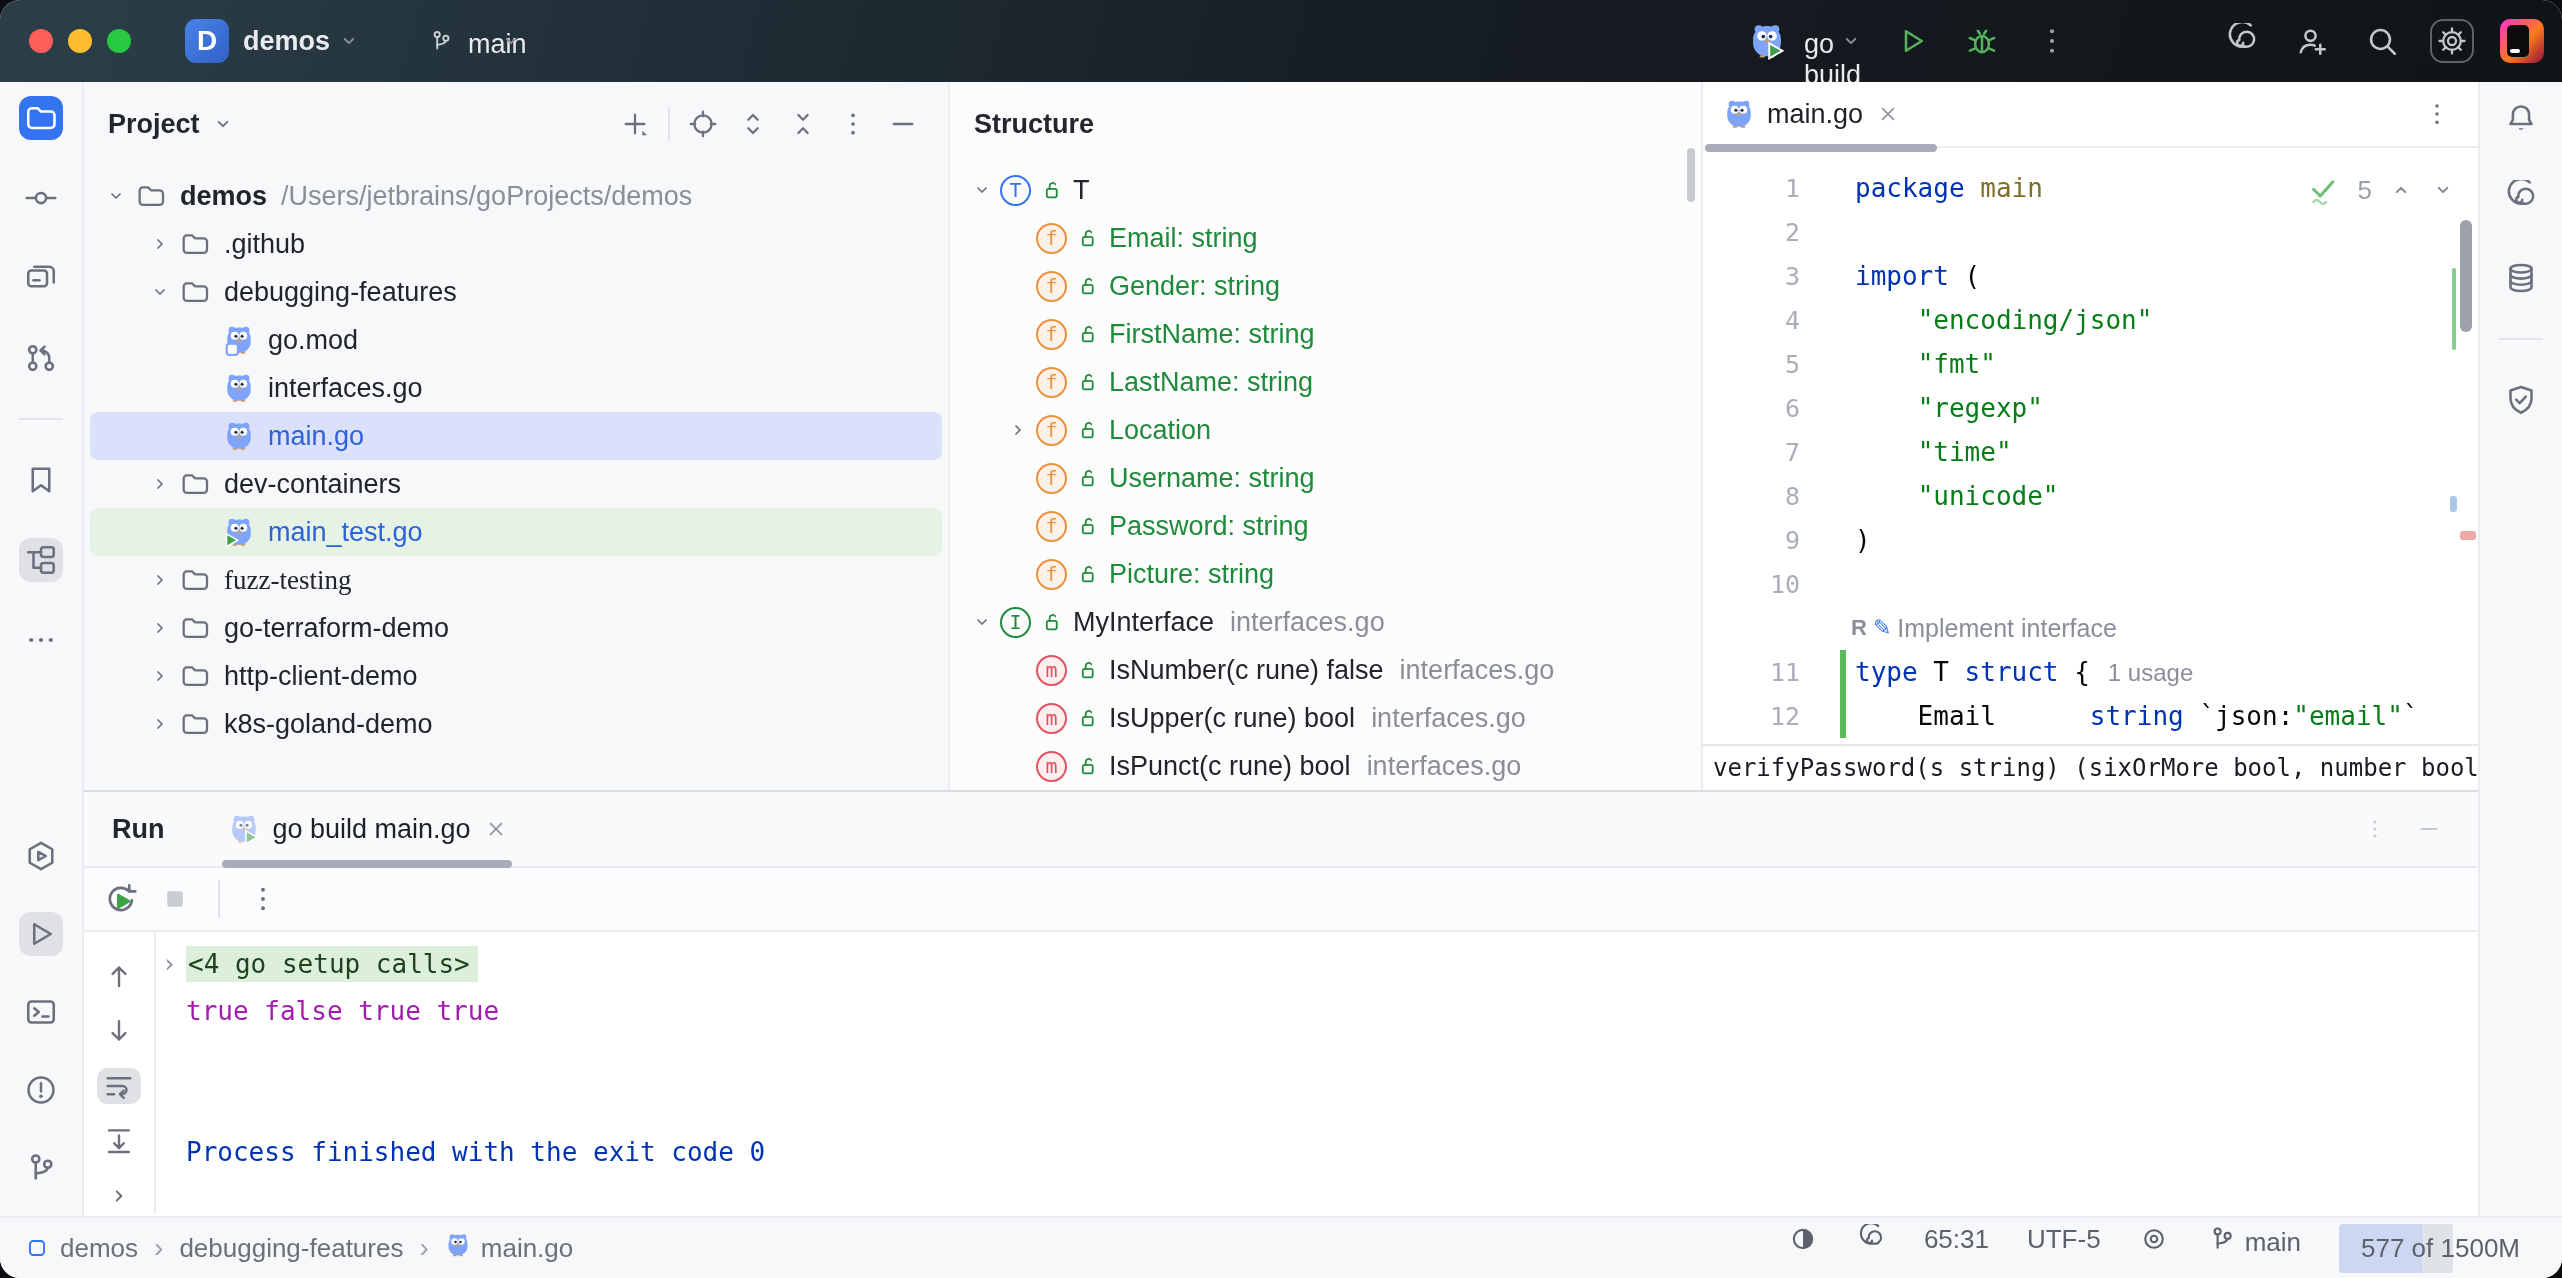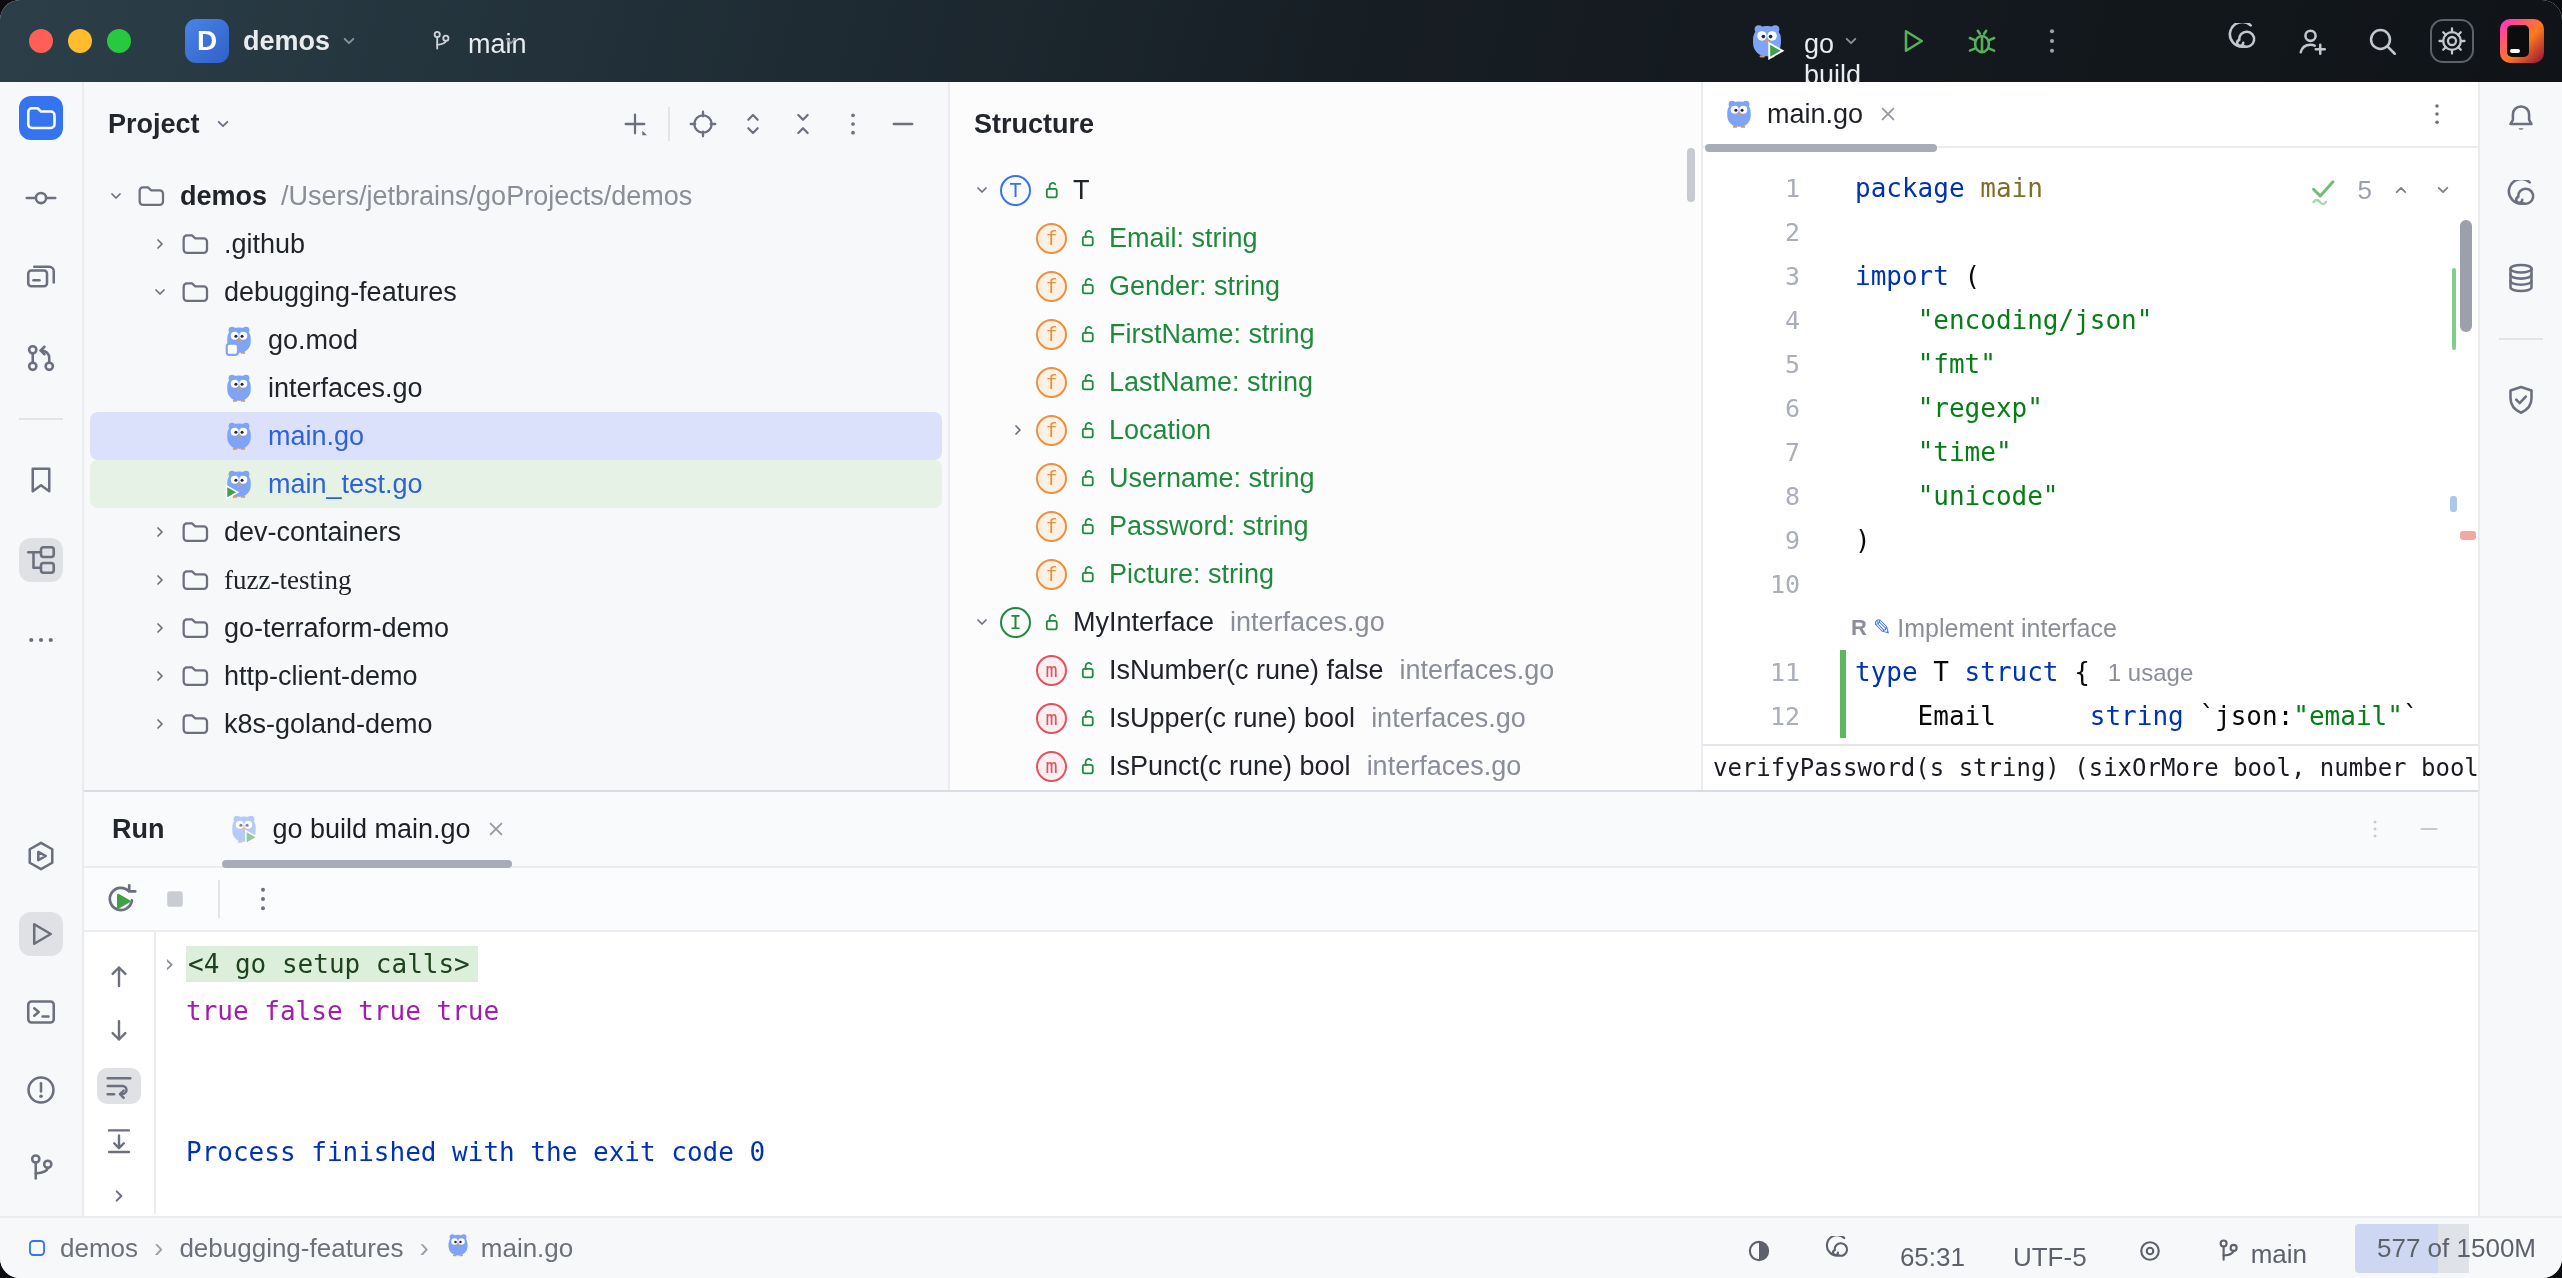--- a/index.html
+++ b/index.html
@@ -125,21 +125,21 @@
   .con-text.setup{background:#dcefdb;color:#1e431e;padding:3px 8px 3px 2px}
   .con-text.system{color:#0033b3}
 
   
   #statusbar{position:absolute;left:0;bottom:0;width:2562px;height:62px;background:#f7f8fa;border-top:2px solid #ebecf0;
     display:flex;align-items:center;font-size:26px;color:#6c7078}
   #crumbs{display:flex;align-items:center;gap:16px;padding-left:24px}
   .crumb{display:flex;align-items:center;gap:10px}
   .crumb-sep{color:#9da1ab;font-size:28px}
   .crumb-ic-blue{color:#3574f0;display:flex}
-  #status-right{margin-left:auto;display:flex;align-items:flex-end;gap:48px;padding-right:4px;color:#5d616b}
+  #status-right{margin-left:auto;display:flex;align-items:flex-start;gap:38px;padding-right:20px;color:#5d616b}
   .st-item{display:flex;align-items:center;gap:8px}
   .st-mem{padding:9px 22px;border-radius:4px;
     background:linear-gradient(90deg,#cdd7f1 0%,#cdd7f1 41%,#dfe2e7 41%,#dfe2e7 56%,rgba(0,0,0,0) 56%)}
 </style>
 </head>
 <body>
 
 <div id="app">
 
   <header id="titlebar">
@@ -502,50 +502,50 @@
               <circle cx="8.8" cy="8.8" r="3" fill="#fff"></circle>
               <circle cx="15.2" cy="8.8" r="3" fill="#fff"></circle>
               <circle cx="9.7" cy="9.2" r="1.15" fill="#23283a"></circle>
               <circle cx="14.3" cy="9.2" r="1.15" fill="#23283a"></circle>
               <ellipse cx="12" cy="12.2" rx="1.6" ry="1.1" fill="#c99d72"></ellipse>
               <path d="M8 21.7h2M14 21.7h2" stroke="#c99d72" stroke-width="1.4" stroke-linecap="round"></path>
             </svg>
           </span>
           <span class="tree-label">main.go</span>
         </div>
+        <div class="tree-row" style="padding-left: 52px;">
+          <span class="chev">
+            <svg width="24" height="24" viewBox="0 0 24 24" fill="none" stroke="currentColor" stroke-width="1.7" stroke-linecap="round" stroke-linejoin="round">
+              <path d="M10 8l4 4-4 4"></path>
+            </svg>
+          </span>
+          <span class="ticon">
+            <svg width="32" height="32" viewBox="0 0 24 24" fill="none" stroke="currentColor" stroke-width="1.7" stroke-linecap="round" stroke-linejoin="round">
+              <path d="M3.5 8c0-1.4 1.1-2.5 2.5-2.5h3.8l2.2 2.2h6.5c1.4 0 2.5 1.1 2.5 2.5v6c0 1.4-1.1 2.5-2.5 2.5H6c-1.4 0-2.5-1.1-2.5-2.5z"></path>
+            </svg>
+          </span>
+          <span class="tree-label">dev-containers</span>
+        </div>
         <div class="tree-row test" style="padding-left: 96px;">
           <span class="chev"></span>
           <span class="ticon">
             <svg width="32" height="32" viewBox="0 0 24 24">
               <circle cx="6.8" cy="4.6" r="2.6" fill="#7fa3f7"></circle>
               <circle cx="17.2" cy="4.6" r="2.6" fill="#7fa3f7"></circle>
               <rect x="3.2" y="2.6" width="17.6" height="19" rx="8.2" fill="#7fa3f7"></rect>
               <circle cx="8.8" cy="8.8" r="3" fill="#fff"></circle>
               <circle cx="15.2" cy="8.8" r="3" fill="#fff"></circle>
               <circle cx="9.7" cy="9.2" r="1.15" fill="#23283a"></circle>
               <circle cx="14.3" cy="9.2" r="1.15" fill="#23283a"></circle>
               <ellipse cx="12" cy="12.2" rx="1.6" ry="1.1" fill="#c99d72"></ellipse>
               <path d="M8 21.7h2M14 21.7h2" stroke="#c99d72" stroke-width="1.4" stroke-linecap="round"></path>
               <path d="M2.6 13.4l8.4 4.8-8.4 4.8z" fill="#43a04a" stroke="#fff" stroke-width="1.2"></path>
             </svg>
           </span>
           <span class="tree-label">main_test.go</span>
-        </div>
-        <div class="tree-row" style="padding-left: 52px;">
-          <span class="chev">
-            <svg width="24" height="24" viewBox="0 0 24 24" fill="none" stroke="currentColor" stroke-width="1.7" stroke-linecap="round" stroke-linejoin="round">
-              <path d="M10 8l4 4-4 4"></path>
-            </svg>
-          </span>
-          <span class="ticon">
-            <svg width="32" height="32" viewBox="0 0 24 24" fill="none" stroke="currentColor" stroke-width="1.7" stroke-linecap="round" stroke-linejoin="round">
-              <path d="M3.5 8c0-1.4 1.1-2.5 2.5-2.5h3.8l2.2 2.2h6.5c1.4 0 2.5 1.1 2.5 2.5v6c0 1.4-1.1 2.5-2.5 2.5H6c-1.4 0-2.5-1.1-2.5-2.5z"></path>
-            </svg>
-          </span>
-          <span class="tree-label">dev-containers</span>
         </div>
         <div class="tree-row" style="padding-left: 52px; font-family: Liberation Serif, serif;">
           <span class="chev">
             <svg width="24" height="24" viewBox="0 0 24 24" fill="none" stroke="currentColor" stroke-width="1.7" stroke-linecap="round" stroke-linejoin="round">
               <path d="M10 8l4 4-4 4"></path>
             </svg>
           </span>
           <span class="ticon">
             <svg width="32" height="32" viewBox="0 0 24 24" fill="none" stroke="currentColor" stroke-width="1.7" stroke-linecap="round" stroke-linejoin="round">
               <path d="M3.5 8c0-1.4 1.1-2.5 2.5-2.5h3.8l2.2 2.2h6.5c1.4 0 2.5 1.1 2.5 2.5v6c0 1.4-1.1 2.5-2.5 2.5H6c-1.4 0-2.5-1.1-2.5-2.5z"></path>

